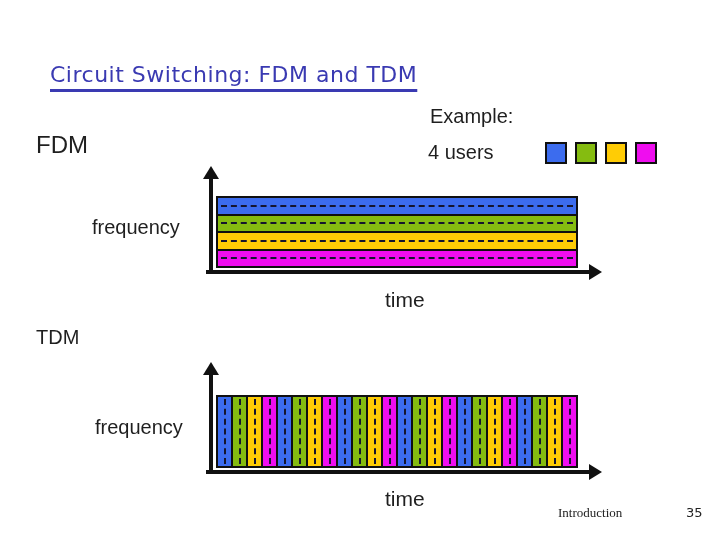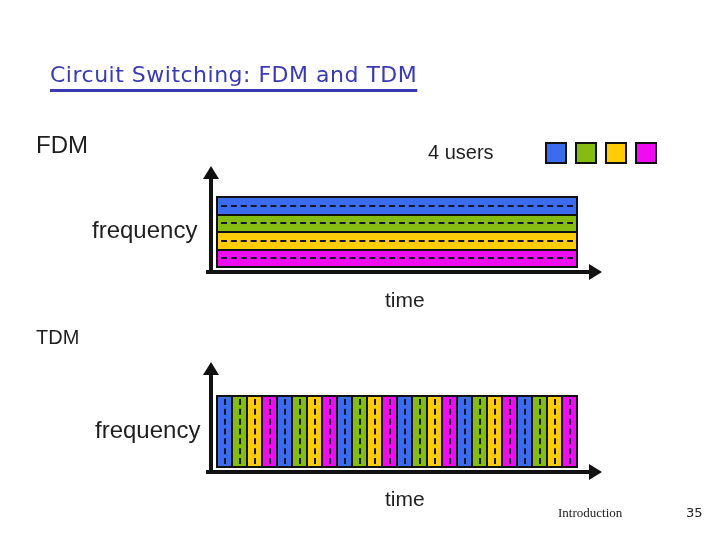--- a/index.html
+++ b/index.html
@@ -51,21 +51,21 @@
     border-right: 8px solid transparent;
     border-bottom: 13px solid #111;
   }
   .arrow-right {
     position: absolute; width: 0; height: 0;
     border-top: 8px solid transparent;
     border-bottom: 8px solid transparent;
     border-left: 13px solid #111;
   }
 
-  .axis-label { font-size: 24px; position: absolute; }
+  .axis-label { font-size: 20px; position: absolute; }
 
   
   .fdm-box {
     position: absolute;
     left: 216px; top: 196px;
     width: 362px; height: 72px;
     box-sizing: border-box;
     border: 2px solid #101010;
     display: flex;
     flex-direction: column;
@@ -113,20 +113,21 @@
     font-size: 13px; color: #222;
   }
 </style>
 </head>
 <body>
 
 <div class="slide">
 
   <h1 class="title">Circuit Switching: FDM and TDM</h1>
 
+  <div class="example-label">Example:</div>
   <div class="fdm-label">FDM</div>
   <div class="users-label">4 users</div>
 
   <div class="legend">
       <div class="legend-square" style="background: rgb(60, 108, 238);"></div>
       <div class="legend-square" style="background: rgb(133, 188, 16);"></div>
       <div class="legend-square" style="background: rgb(255, 204, 5);"></div>
       <div class="legend-square" style="background: rgb(239, 13, 239);"></div>
     </div>
 

